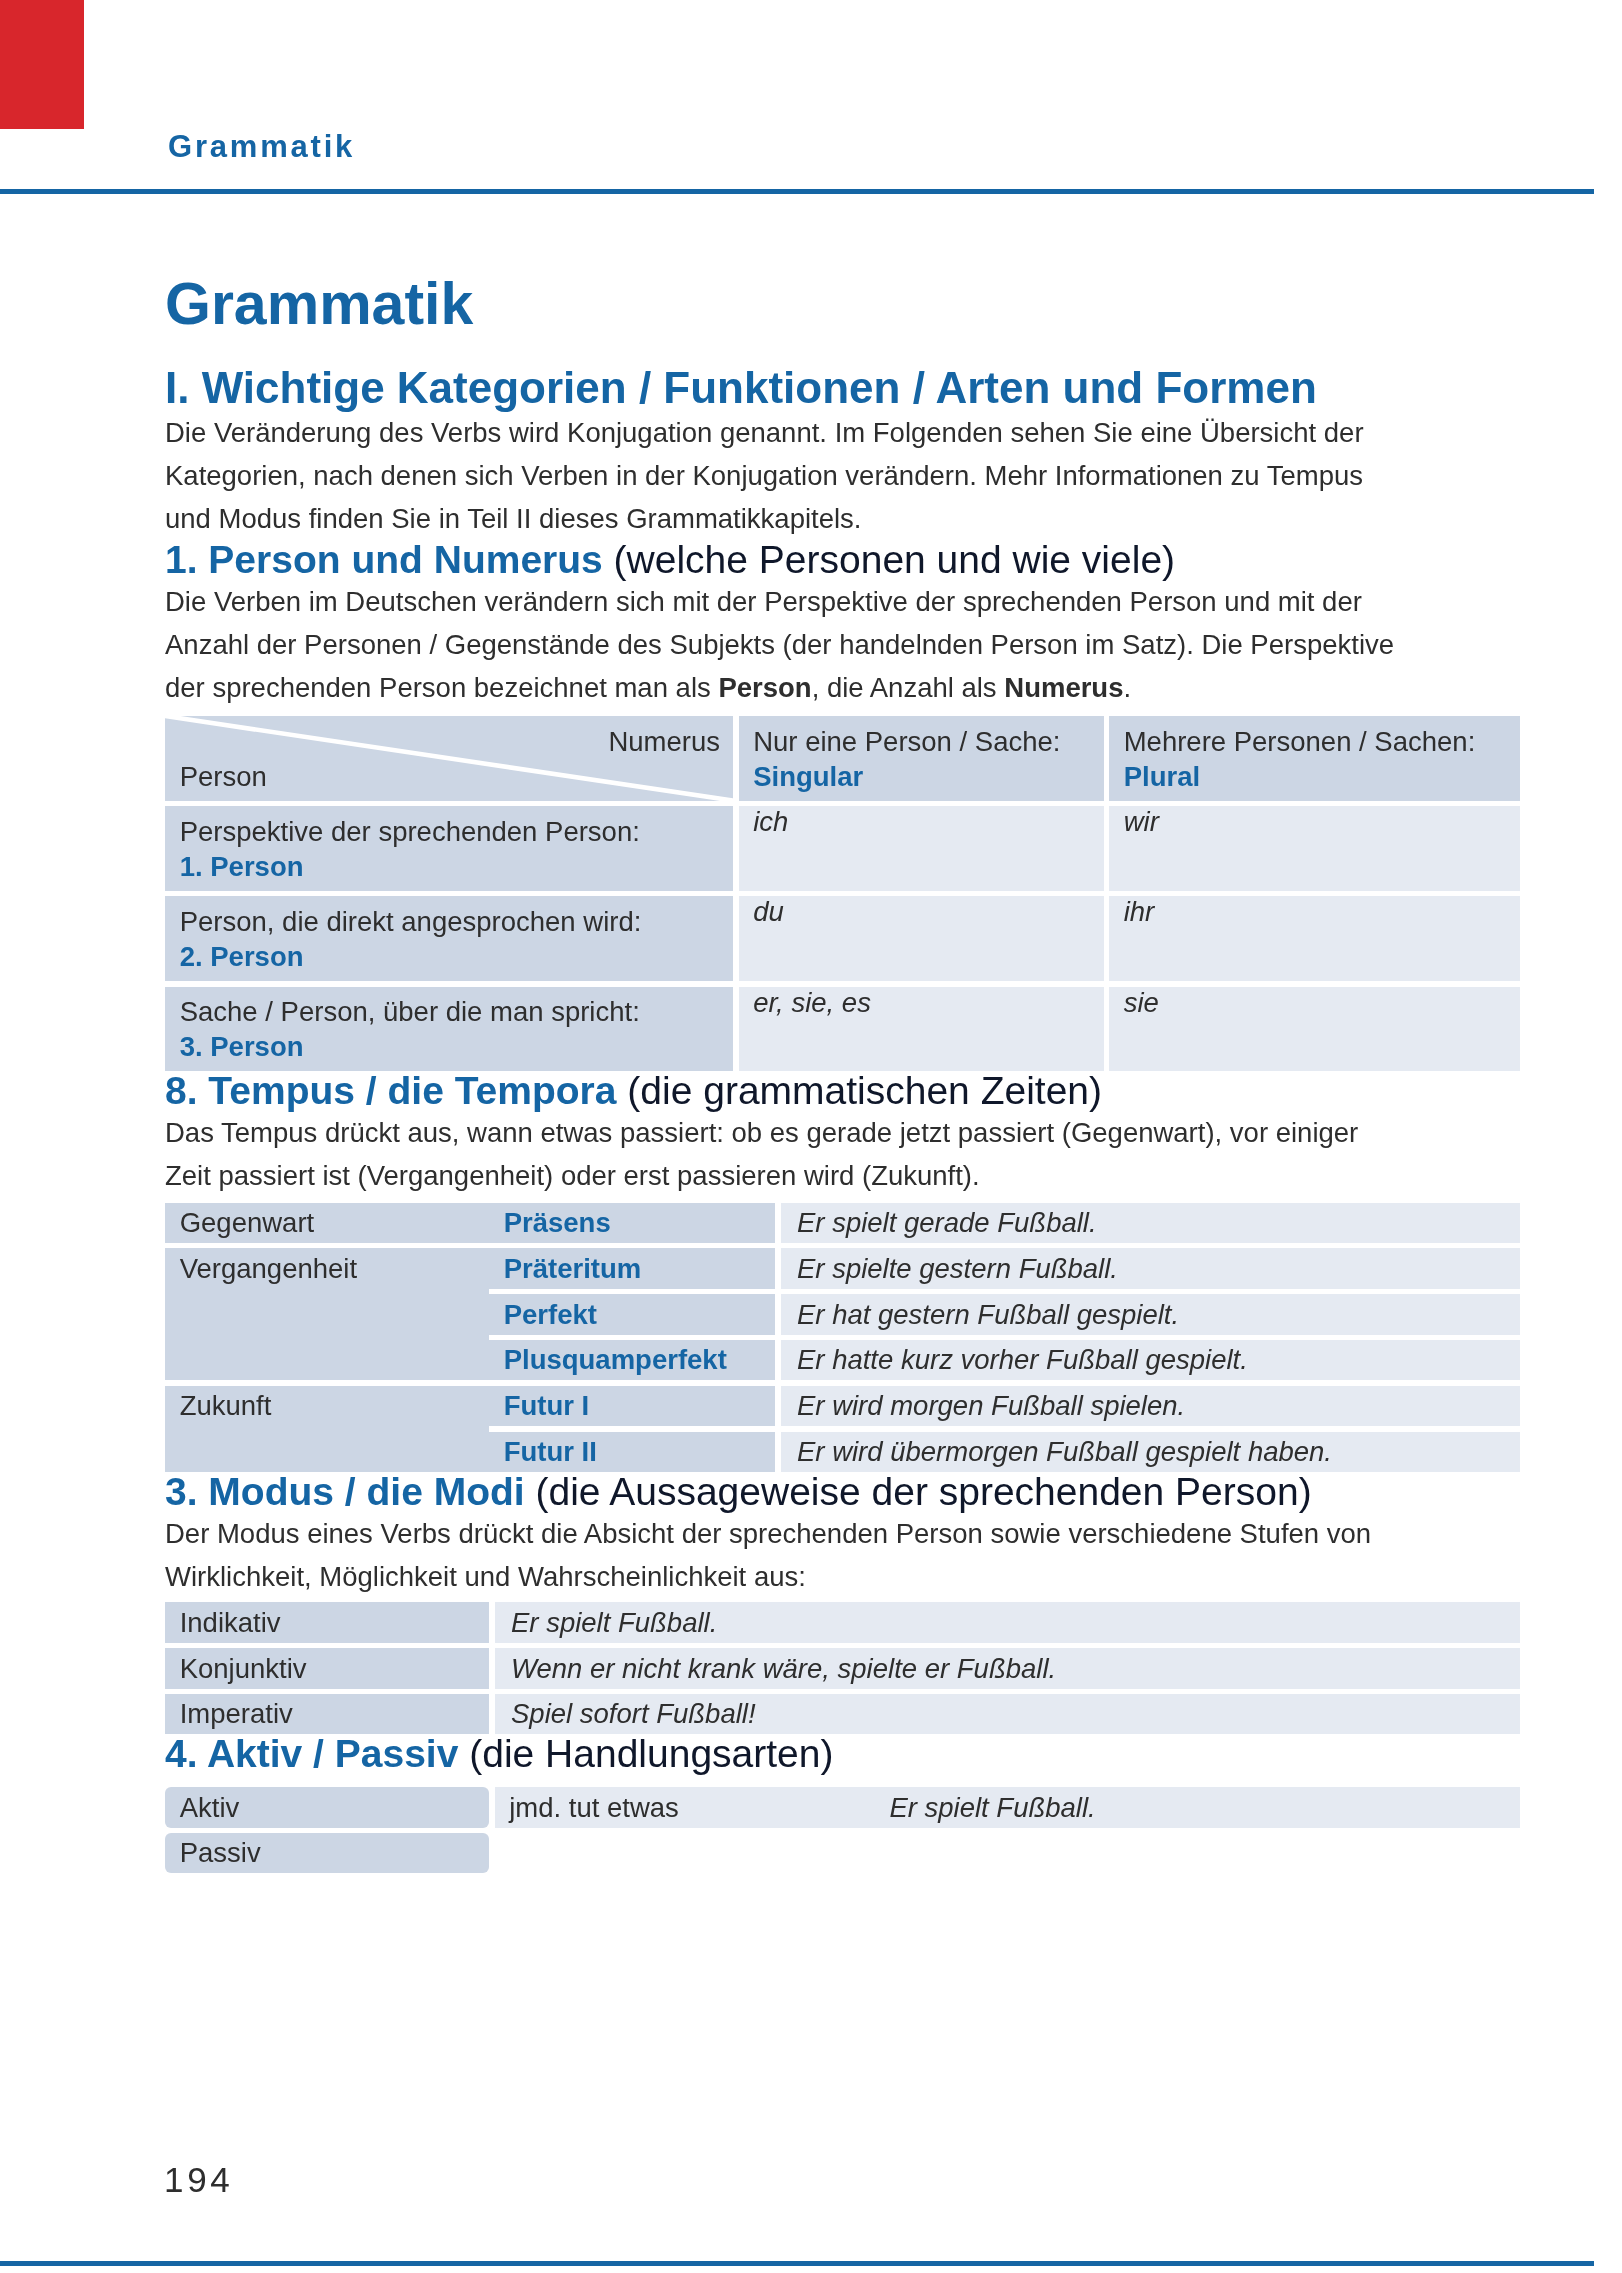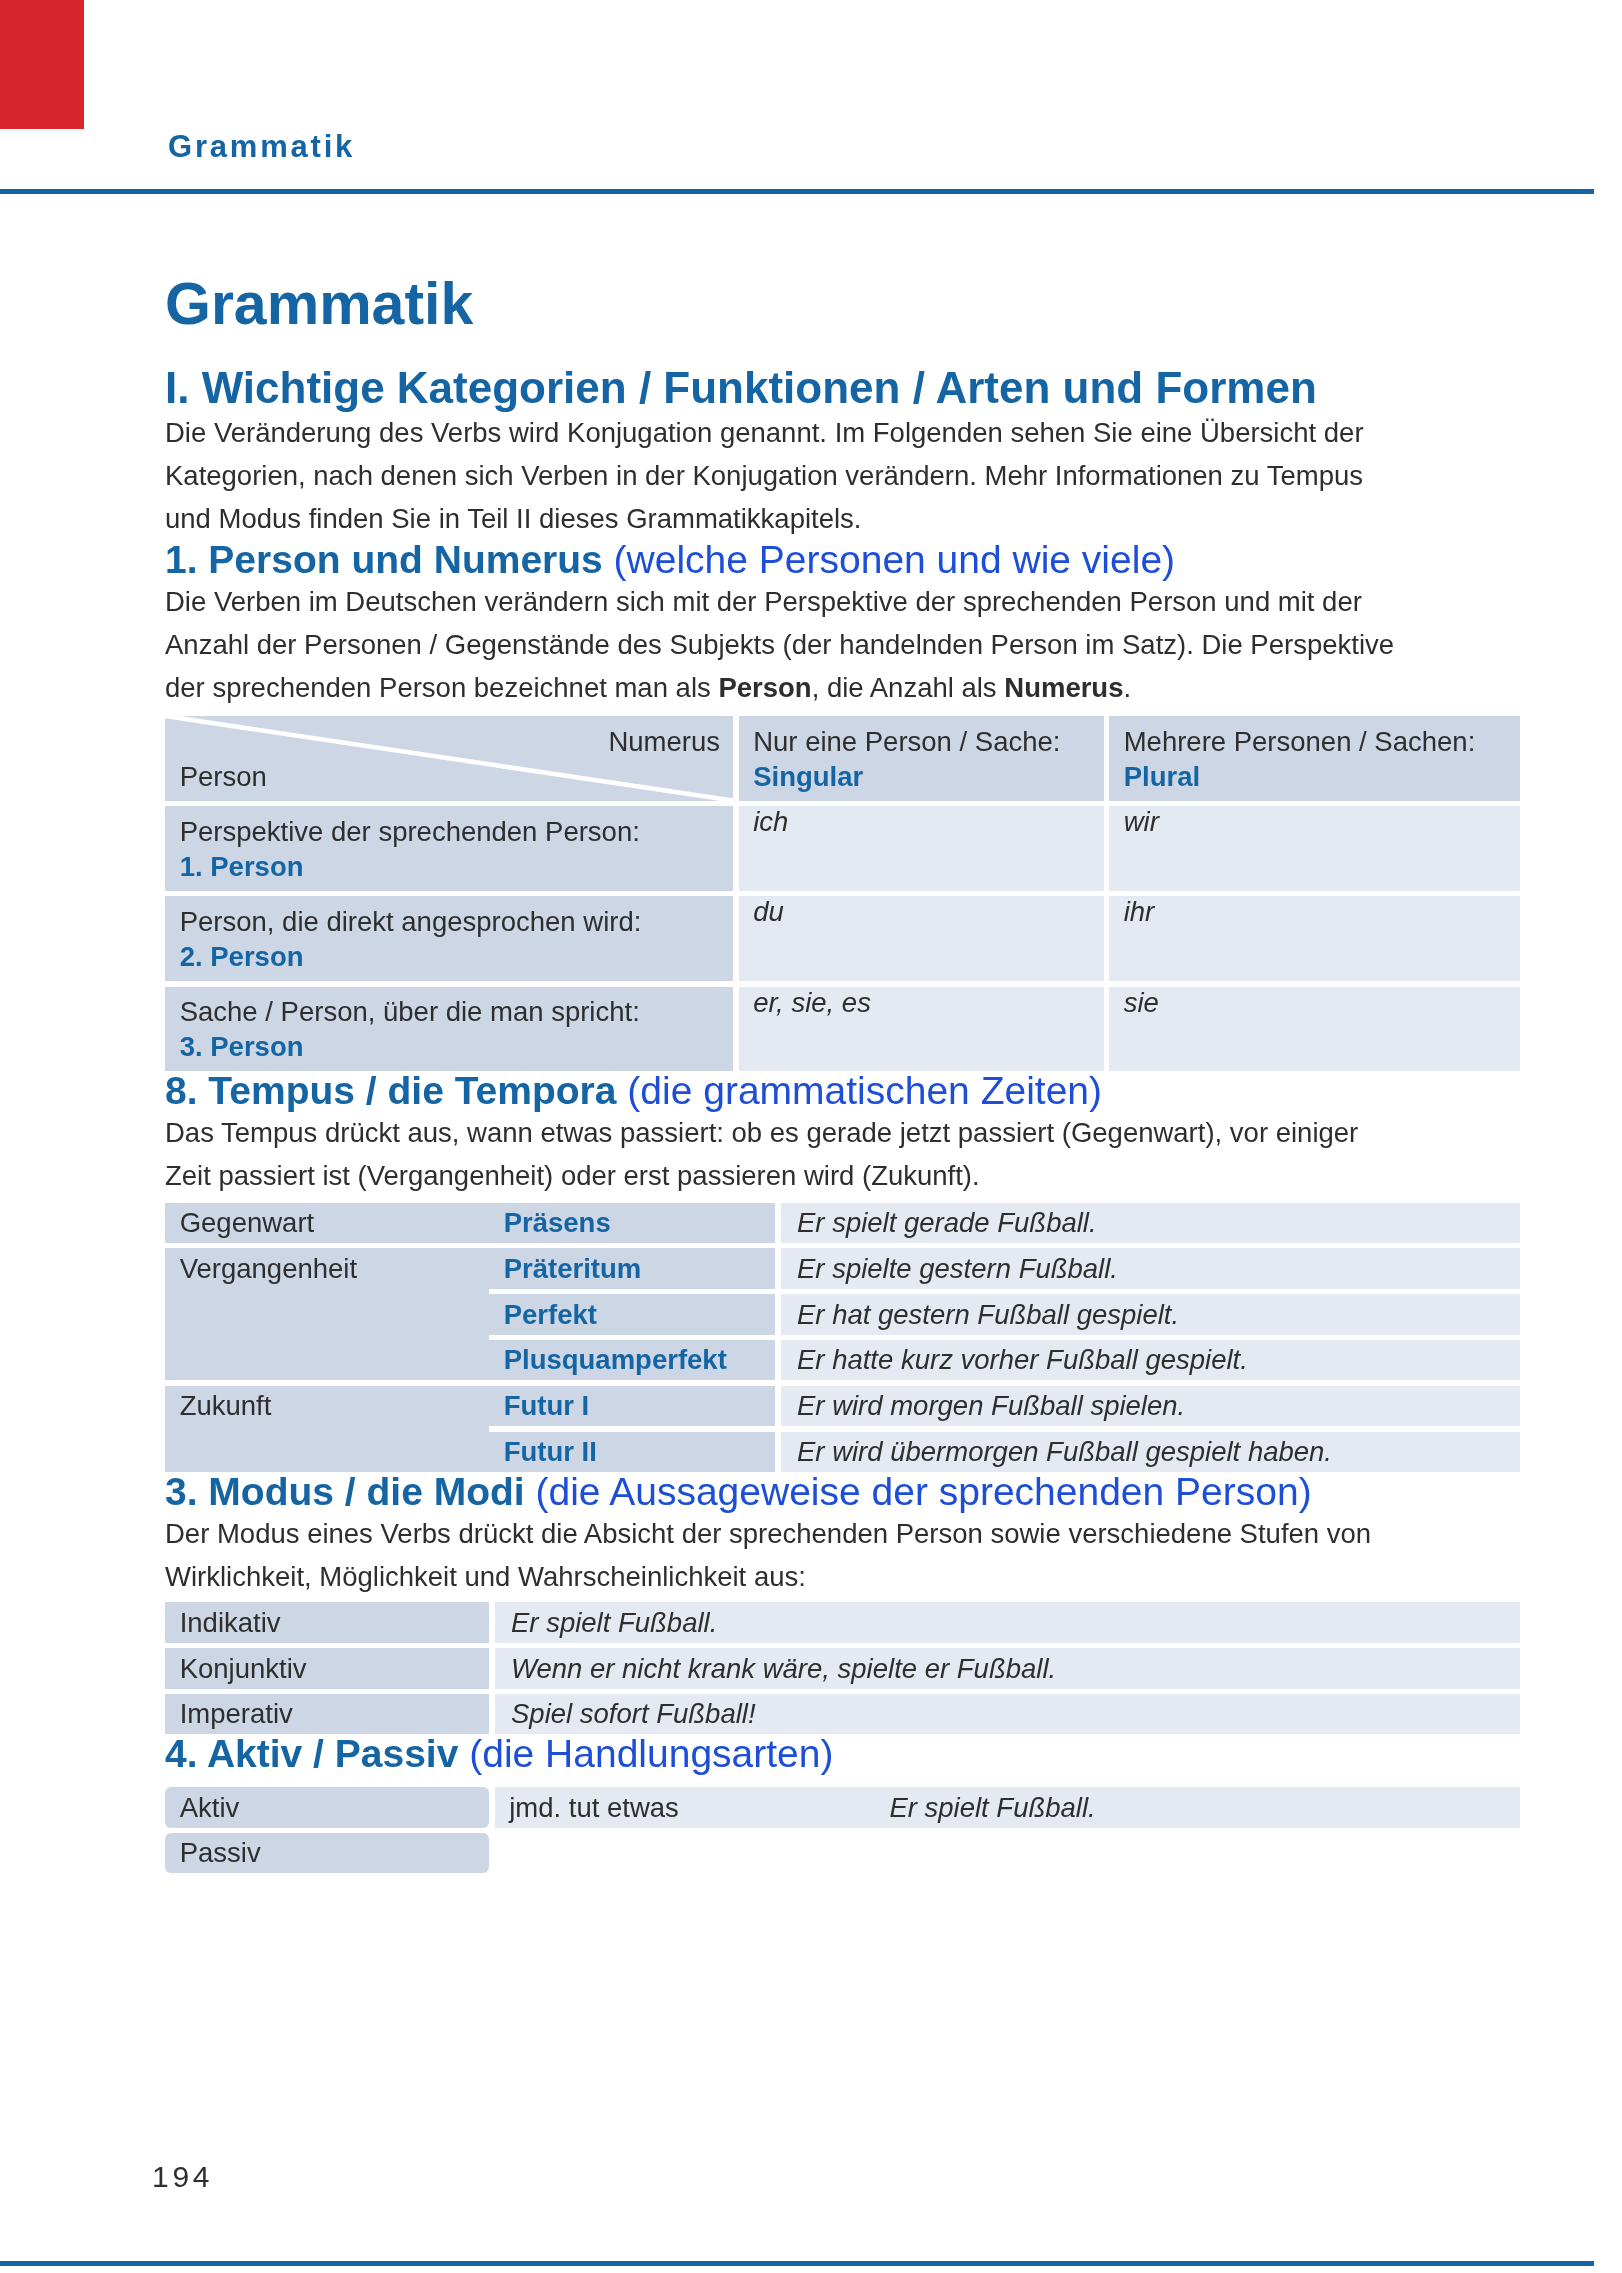--- a/index.html
+++ b/index.html
@@ -7,29 +7,29 @@
     position:relative; width:1594px; height:2274px; background:#ffffff;
     font-family:"Liberation Sans", sans-serif; color:var(--text,#2e2e2e);
     overflow:hidden;
   }
   
   .red-tab { position:absolute; left:0; top:0; width:84px; height:129px; background:var(--tab-red,#d8262c); }
   .running-header { position:absolute; left:168px; top:129px; font-size:31px; font-weight:bold;
     letter-spacing:2.8px; color:var(--accent,#1565a4); }
   .rule-top { position:absolute; left:0; top:189px; width:1623px; height:4.6px; background:var(--accent,#1565a4); }
   .rule-bottom { position:absolute; left:0; top:2261px; width:1623px; height:4.6px; background:var(--accent,#1565a4); }
-  .page-number { position:absolute; left:152px; top:2160px; font-size:30px; letter-spacing:3.7px; color:var(--text,#2e2e2e); }
+  .page-number { position:absolute; left:164px; top:2160px; font-size:35px; letter-spacing:3.7px; color:var(--text,#2e2e2e); }
 
   .content { position:absolute; left:165px; top:0; width:1355px; }
 
   h1.title { margin:275px 0 0 0; font-size:59px; line-height:59px; font-weight:bold; color:var(--accent,#1565a4); }
   h2.roman { margin:31px 0 0 0; font-size:44px; line-height:46px; font-weight:bold; color:var(--accent,#1565a4); }
   h3.num { margin:0; font-size:39px; line-height:40px; font-weight:bold; }
   h3.num .blue { color:var(--accent,#1565a4); }
-  h3.num .note { font-weight:normal; color:#1d4ed8; }
+  h3.num .note { font-weight:normal; color:#0f172a; }
   .mt-h3-1 { margin-top:40px; }
   .mt-h3-2 { margin-top:50px; }
   .mt-h3-3 { margin-top:33px; }
   .mt-h3-4 { margin-top:66px; }
 
   p.body { margin:0; font-size:27.5px; line-height:43px; white-space:pre-line; color:var(--text,#2e2e2e); }
   p.body b { font-weight:bold; }
   .mt-p1 { margin-top:18.4px; }
   .mt-p2 { margin-top:7.3px; }
   .mt-p3 { margin-top:9.2px; }

